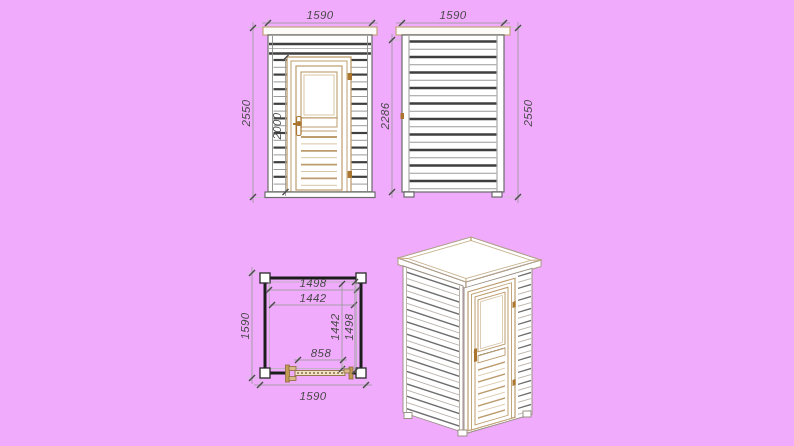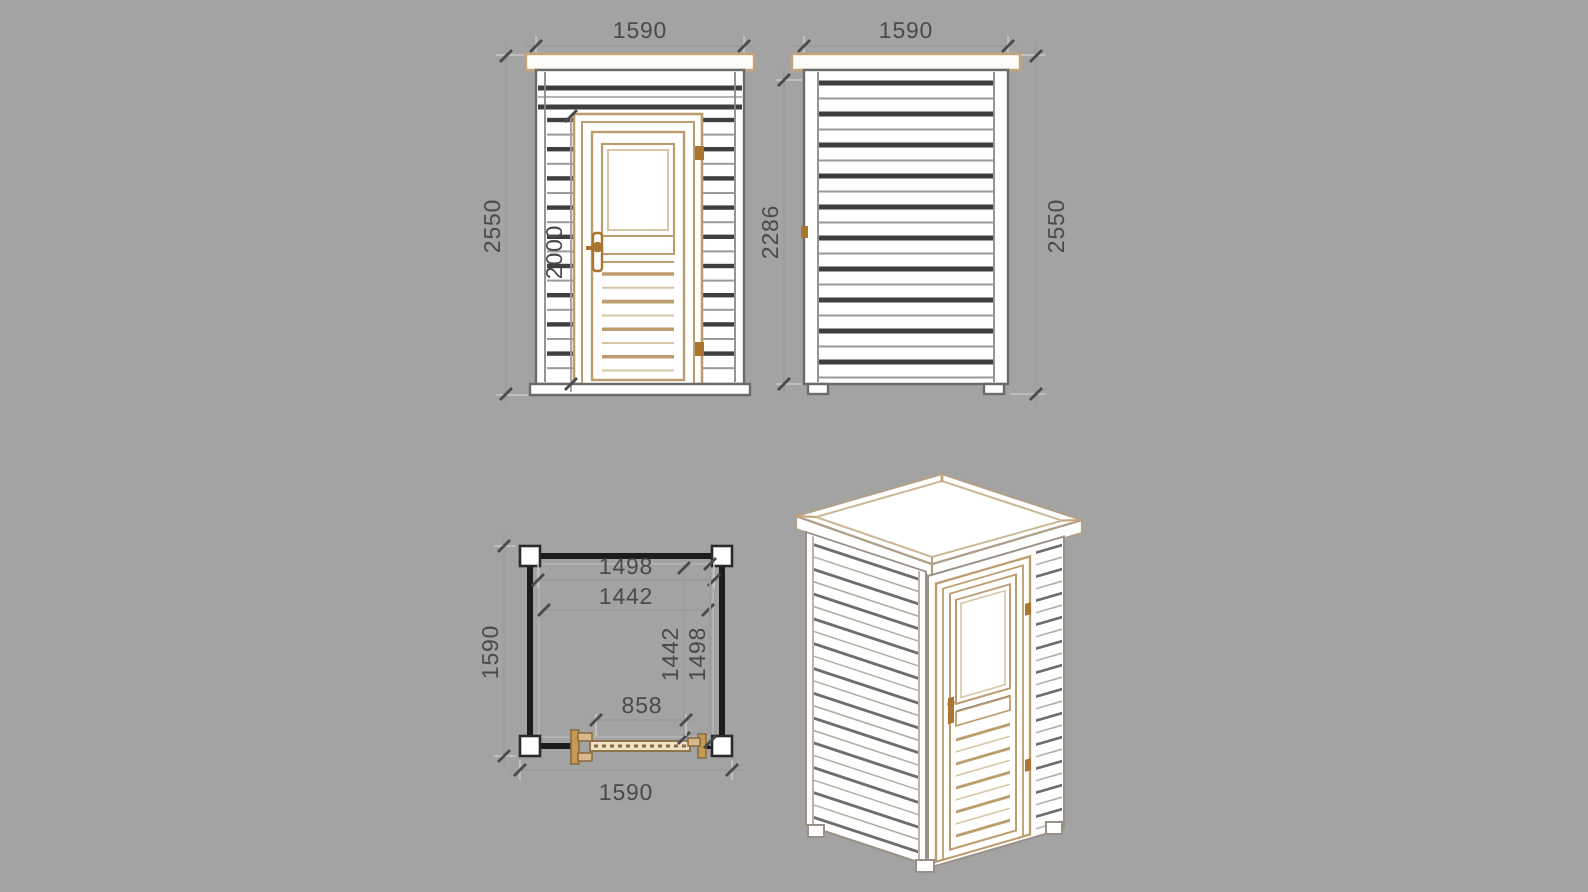--- a/index.html
+++ b/index.html
@@ -1,16 +1,16 @@
 <!DOCTYPE html>
 <html><head>
 <meta charset="utf-8">
 <style>
   html,body{margin:0;padding:0;background:#ffffff;}
-  .canvas{position:relative;width:794px;height:446px;background:#a3a3a3;overflow:hidden;}
+  .canvas{position:relative;width:794px;height:446px;background:#f0abfc;overflow:hidden;font-style:italic;}
   svg{display:block;}
   text{font-family:"Liberation Sans",sans-serif;fill:#4a4a4a;font-size:11.5px;letter-spacing:.4px;}
   .dimline{stroke:#9d9d9d;stroke-width:.9;}
   .extline{stroke:#c6c6c6;stroke-width:.8;}
   .tick{stroke:#4a4a4a;stroke-width:1.4;}
   .wall{fill:#ffffff;stroke:#6b6b6b;stroke-width:1.2;}
   .roofband{fill:#fdfbf7;stroke:#c3a478;stroke-width:1.2;}
   .trim{stroke:#8a8a8a;stroke-width:.9;}
   .tanline{stroke:#bd9d6f;}
   .planwall{stroke:#1c1c1c;stroke-width:3;}

